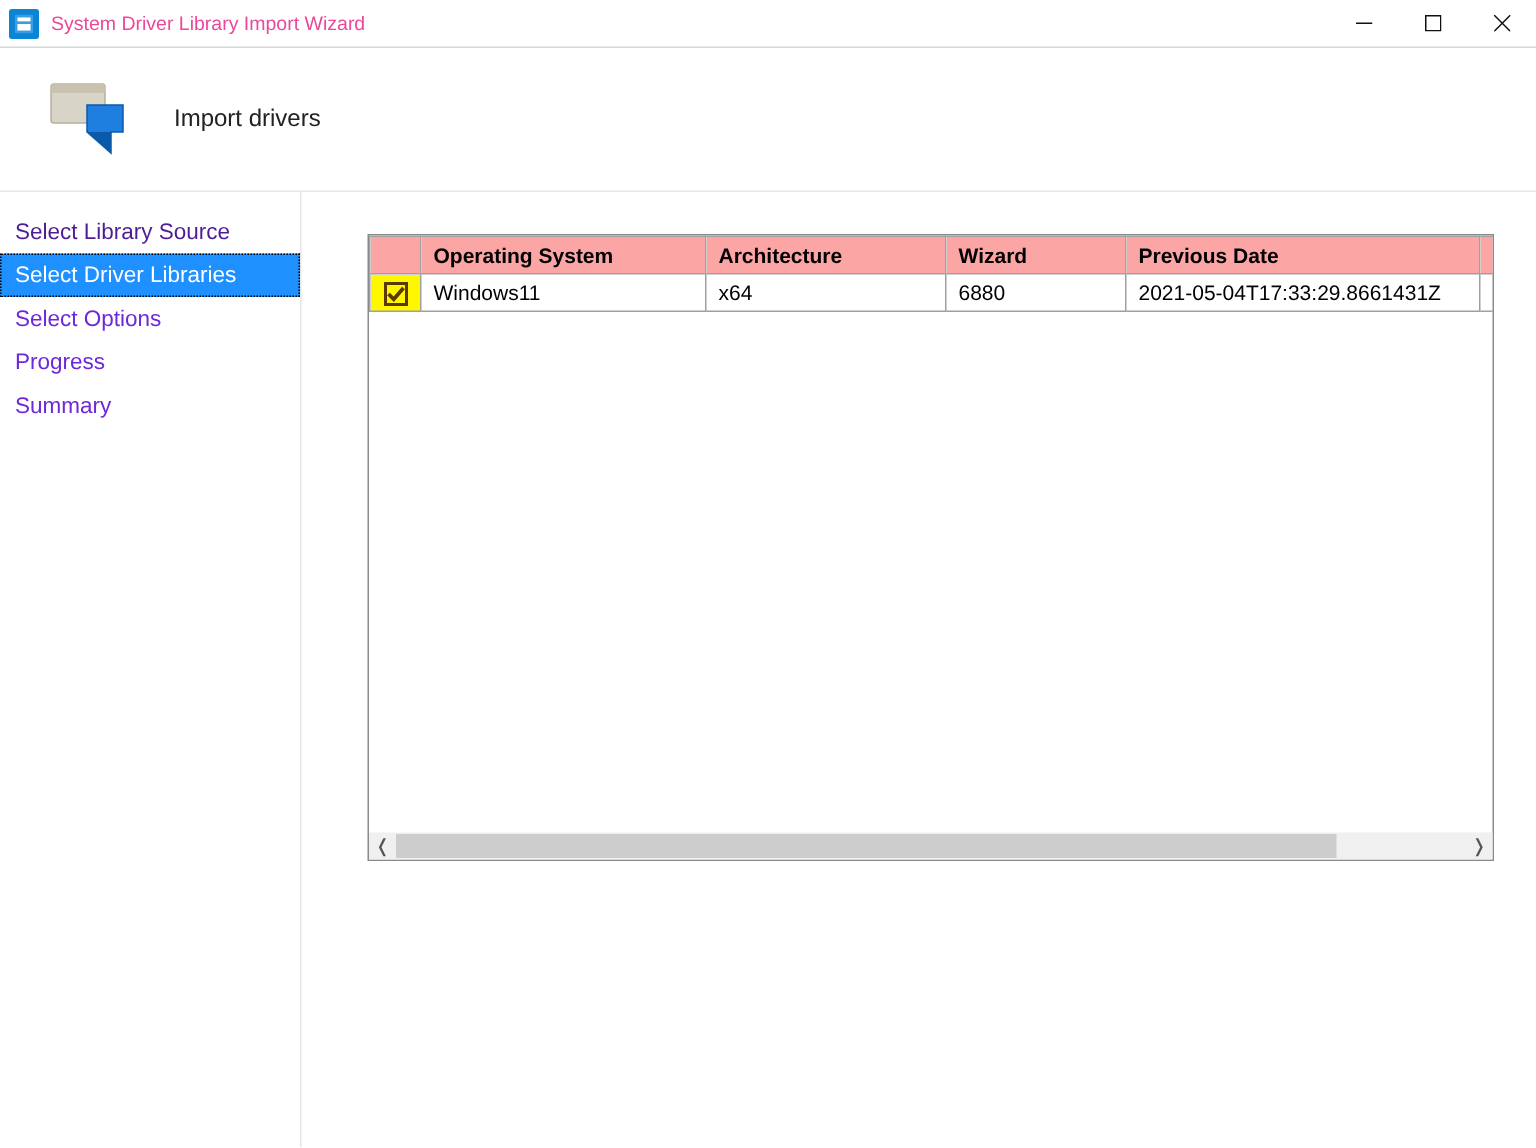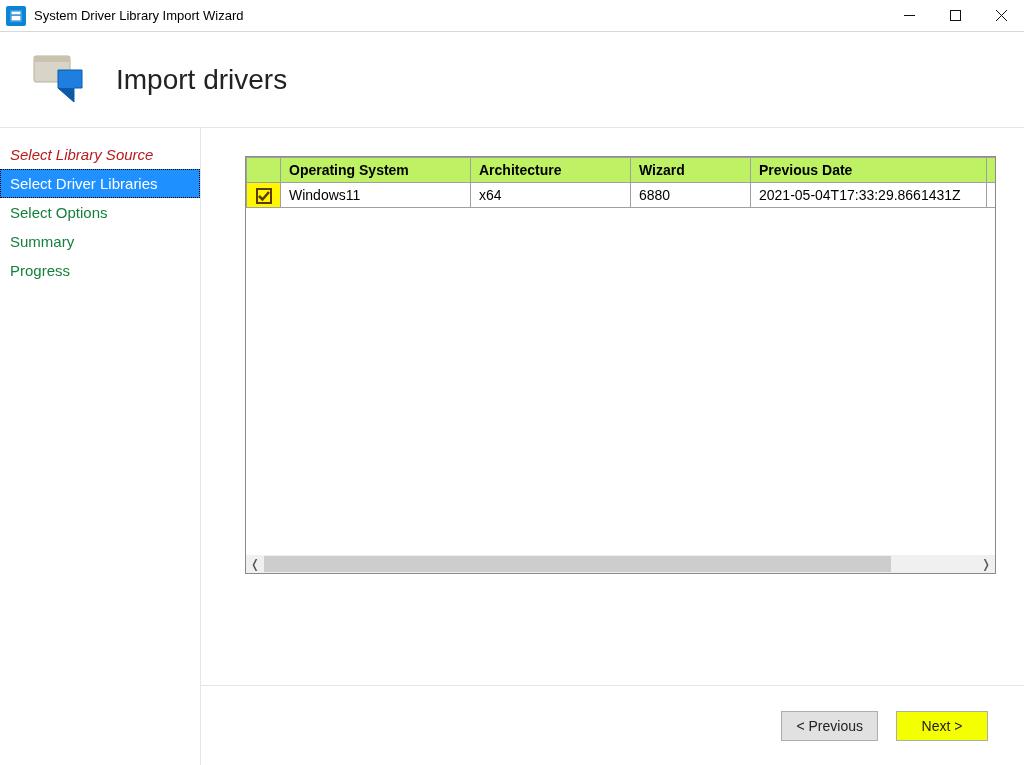--- a/index.html
+++ b/index.html
@@ -1,38 +1,38 @@
 <!DOCTYPE html>
 <html><head>
 <meta charset="utf-8">
 <style>
   *{box-sizing:border-box;margin:0;padding:0;font-family:"Segoe UI",Arial,sans-serif;}
   html,body{width:1024px;height:765px;overflow:hidden;background:#fff;}
   .titlebar{height:32px;border-bottom:1px solid #d8d8d8;display:flex;align-items:center;padding-left:6px;}
   .titlebar .app-icon{width:20px;height:20px;background:#0a84d6;display:flex;align-items:center;justify-content:center;border-radius:2px;}
   .titlebar .app-icon svg{width:14px;height:14px;}
-  .titlebar .title-text{margin-left:8px;font-size:13px;color:#000000;flex:0 0 auto;}
+  .titlebar .title-text{margin-left:8px;font-size:13px;color:#ec4899;flex:0 0 auto;}
   .titlebar .spacer{flex:1 1 auto;}
   .win-btn{width:46px;height:32px;display:flex;align-items:center;justify-content:center;}
   .win-btn svg{width:11px;height:11px;stroke:#111;stroke-width:1;fill:none;}
   .banner{height:96px;border-bottom:1px solid #e5e5e5;display:flex;align-items:center;padding-left:28px;}
   .banner-icon{width:64px;height:64px;position:relative;}
-  .banner-title{font-size:28px;font-weight:400;color:#222;margin-left:24px;}
+  .banner-title{font-size:16px;font-weight:400;color:#222;margin-left:24px;}
   .body{display:flex;height:calc(765px - 32px - 96px);}
   .sidebar{width:200px;padding-top:12px;}
-  .sidebar-item{font-size:15px;padding:6px 10px 6px 10px;color:#15803d;cursor:default;}
-  .sidebar-item.active-step{color:#b91c1c;font-style:italic;}
+  .sidebar-item{font-size:15px;padding:6px 10px 6px 10px;color:#6d28d9;cursor:default;}
+  .sidebar-item.active-step{color:#4c1d95;}
   .sidebar-item.selected{background:#1e90ff;color:#fff;outline:1px dotted #000;outline-offset:-1px;}
   .main{flex:1;display:flex;flex-direction:column;border-left:1px solid #e5e5e5;}
   .main-inner{flex:1;padding:28px 28px 0 44px;overflow:hidden;}
   .grid-wrap{border:1px solid #8a8a8a;height:418px;position:relative;background:#fff;}
   .grid-scroll{position:absolute;inset:0 0 18px 0;overflow:hidden;}
   table.grid{border-collapse:collapse;table-layout:fixed;width:760px;font-size:14px;}
   table.grid th,table.grid td{border:1px solid #a0a0a0;padding:4px 8px;text-align:left;white-space:nowrap;overflow:hidden;}
-  table.grid th{font-weight:700;background:#bef264;}
+  table.grid th{font-weight:700;background:#fca5a5;}
   .col-chk{width:34px;}
   .col-os{width:190px;}
   .col-arch{width:160px;}
   .col-model{width:120px;}
   .col-date{width:236px;}
   .col-ver{width:40px;}
   .chk-cell{text-align:center!important;background:#fff700;padding:0!important;}
   .chk-box{display:inline-flex;width:16px;height:16px;border:2px solid #5a3a00;align-items:center;justify-content:center;margin:3px auto 0 auto;}
   .chk-box svg{width:12px;height:12px;stroke:#5a3a00;stroke-width:2.5;fill:none;}
   .h-scroll{position:absolute;left:0;right:0;bottom:0;height:18px;background:#f0f0f0;display:flex;align-items:center;}
@@ -84,22 +84,22 @@
     </svg>
   </div>
   <div class="banner-title">Import drivers</div>
 </div>
 
 <div class="body">
   <div class="sidebar">
     <div class="sidebar-item active-step">Select Library Source</div>
     <div class="sidebar-item selected">Select Driver Libraries</div>
     <div class="sidebar-item">Select Options</div>
+    <div class="sidebar-item">Progress</div>
     <div class="sidebar-item">Summary</div>
-    <div class="sidebar-item">Progress</div>
   </div>
 
   <div class="main">
     <div class="main-inner">
       <div class="grid-wrap">
         <div class="grid-scroll">
           <table class="grid">
             <colgroup>
               <col class="col-chk">
                 <col class="col-os">
@@ -139,18 +139,14 @@
         <div class="h-scroll">
           <div class="arr">❬</div>
           <div class="track">
               <div class="thumb"></div>
             </div>
           <div class="arr">❭</div>
         </div>
       </div>
     </div>
 
-    <div class="footer">
-      <button class="btn">&lt; Previous</button>
-      <button class="btn next">Next &gt;</button>
-    </div>
   </div>
 </div>
 
 </body></html>

